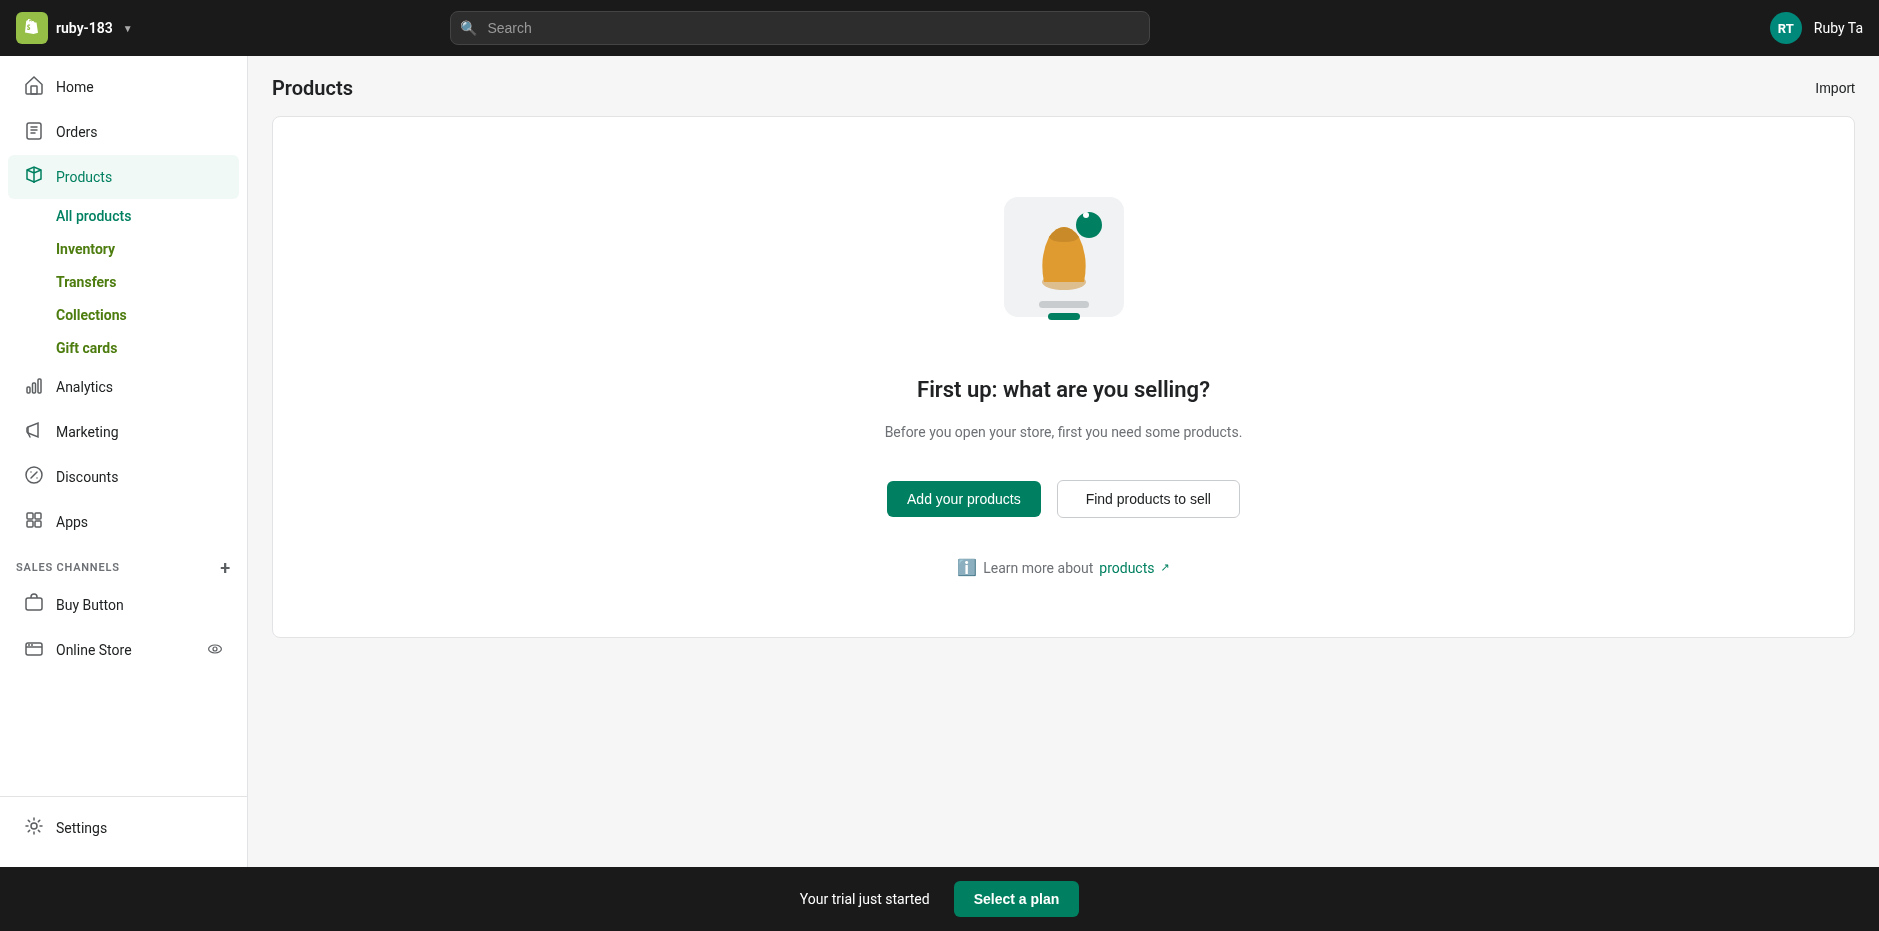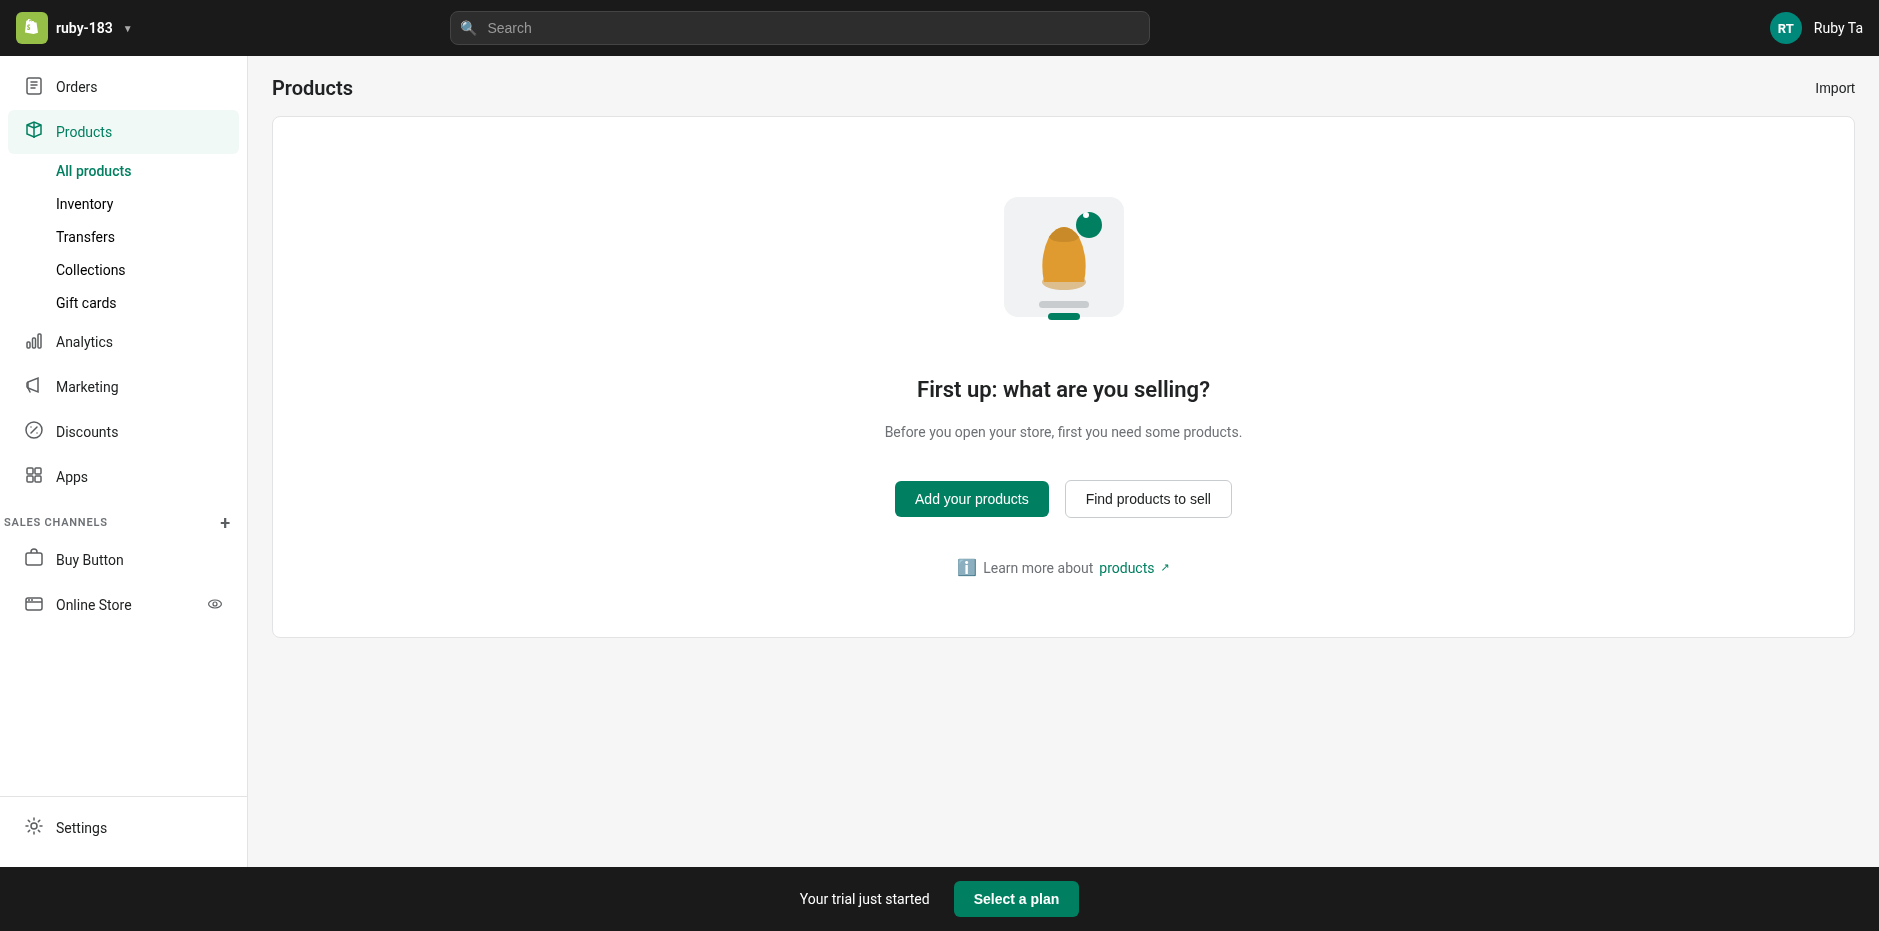--- a/index.html
+++ b/index.html
@@ -51,27 +51,27 @@
     .nav-item {
       display: flex; align-items: center; gap: 12px; padding: 10px 16px;
       color: #202223; font-size: 14px; cursor: pointer; border-radius: 6px; margin: 1px 8px;
     }
     .nav-item.active { color: #008060; background: #f1f9f6; }
     .nav-item .nav-icon { font-size: 18px; color: #5c5f62; width: 20px; text-align: center; }
     .nav-item.active .nav-icon { color: #008060; }
 
     .nav-sub-item {
       display: flex; align-items: center; padding: 8px 16px 8px 48px;
-      color: #000000; font-size: 14px; cursor: pointer; margin: 1px 8px; border-radius: 6px;
+      color: #4d7c0f; font-size: 14px; cursor: pointer; margin: 1px 8px; border-radius: 6px; font-weight: bold;
     }
     .nav-sub-item.active { color: #008060; font-weight: 500; }
 
     .sidebar-section-title {
       font-size: 11px; font-weight: 600; color: #6d7175; text-transform: uppercase;
-      letter-spacing: 0.8px; padding: 12px 16px 4px 4px; display: flex; align-items: center; justify-content: space-between;
+      letter-spacing: 0.8px; padding: 12px 16px 4px 16px; display: flex; align-items: center; justify-content: space-between;
     }
     .sidebar-section-title .add-icon { font-size: 18px; cursor: pointer; color: #5c5f62; }
 
     .sidebar-bottom { padding: 8px 0 16px; border-top: 1px solid #e1e3e5; }
 
     
     .main-content { flex: 1; overflow-y: auto; padding: 20px 24px; background: #f6f6f7; }
 
     .page-header {
       display: flex; align-items: center; justify-content: space-between; margin-bottom: 16px;
@@ -92,21 +92,21 @@
     }
 
     .empty-title { font-size: 22px; font-weight: 600; color: #202223; margin-bottom: 10px; }
     .empty-desc { font-size: 14px; color: #6d7175; margin-bottom: 28px; max-width: 400px; text-align: center; }
 
     .btn-primary {
       background: #008060; color: #fff; border: none; padding: 10px 20px;
       border-radius: 6px; font-size: 14px; font-weight: 500; cursor: pointer; margin-right: 8px;
     }
     .btn-secondary {
-      background: #fff; color: #202223; border: 1px solid #c9cccf; padding: 10px 20px;
+      background: #fff; color: #202223; border: 1px solid #c9cccf; padding: 10px 28px;
       border-radius: 6px; font-size: 14px; font-weight: 500; cursor: pointer;
     }
 
     
     .info-link-row {
       display: flex; align-items: center; gap: 6px; margin-top: 28px; font-size: 14px; color: #6d7175;
     }
     .info-icon { color: #00897b; font-size: 16px; }
     .info-link-row a { color: #008060; text-decoration: none; }
     .ext-icon { font-size: 11px; color: #008060; }
@@ -149,20 +149,29 @@
     </div>
     <span class="topbar-username">Ruby Ta</span>
   </div>
 </div>
 
 <div class="layout">
 
   <nav class="sidebar">
     <div class="sidebar-nav">
 
+      <div class="nav-item">
+        <span class="nav-icon">
+          <svg width="20" height="20" fill="none" viewBox="0 0 20 20">
+              <path d="M2 9.5L10 2l8 7.5V18a1 1 0 01-1 1H3a1 1 0 01-1-1V9.5z" stroke="#5c5f62" stroke-width="1.5" fill="none"></path>
+              <rect x="7" y="11" width="6" height="8" rx="0.5" stroke="#5c5f62" stroke-width="1.5" fill="none"></rect>
+            </svg>
+        </span>
+        <span>Home</span>
+      </div>
 
       <div class="nav-item">
         <span class="nav-icon">
           <svg width="20" height="20" fill="none" viewBox="0 0 20 20">
               <rect x="3" y="3" width="14" height="16" rx="2" stroke="#5c5f62" stroke-width="1.5"></rect>
               <path d="M7 7h6M7 10h6M7 13h4" stroke="#5c5f62" stroke-width="1.5" stroke-linecap="round"></path>
             </svg>
         </span>
         <span>Orders</span>
       </div>

